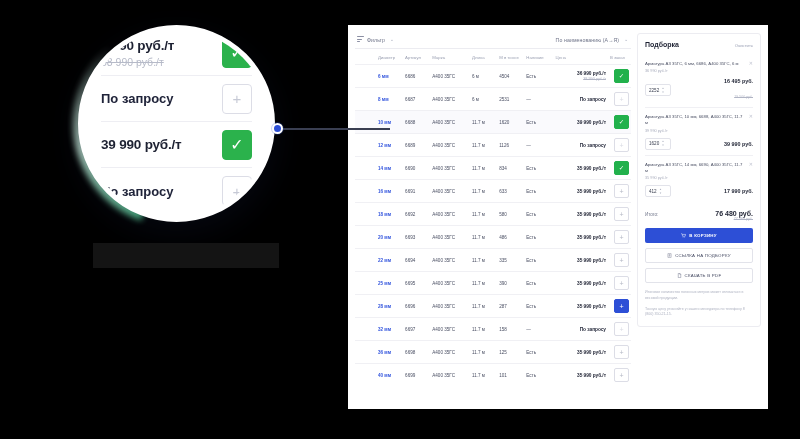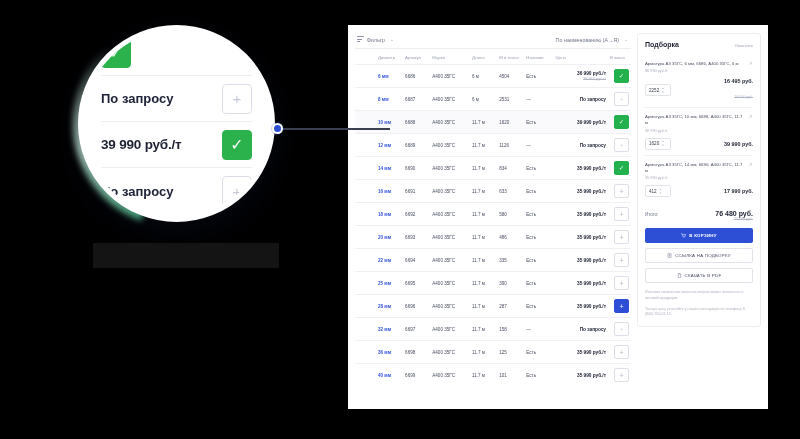--- a/index.html
+++ b/index.html
@@ -499,20 +499,24 @@
       </div>
 
     </div>
 
   </div>
 
   <div class="loupe-ring"></div>
   <div class="loupe">
     <div class="loupe-inner" id="loupe-rows">
         <div class="l-row">
+          <div>
+            <div class="l-price">6 990 руб./т</div>
+            <div class="l-old">38 990 руб./т</div>
+          </div>
           <div class="l-btn green">✓</div>
         </div>
         <div class="l-row">
           <div>
             <div class="l-req">По запросу</div>
           </div>
           <div class="l-btn">+</div>
         </div>
         <div class="l-row">
           <div>

